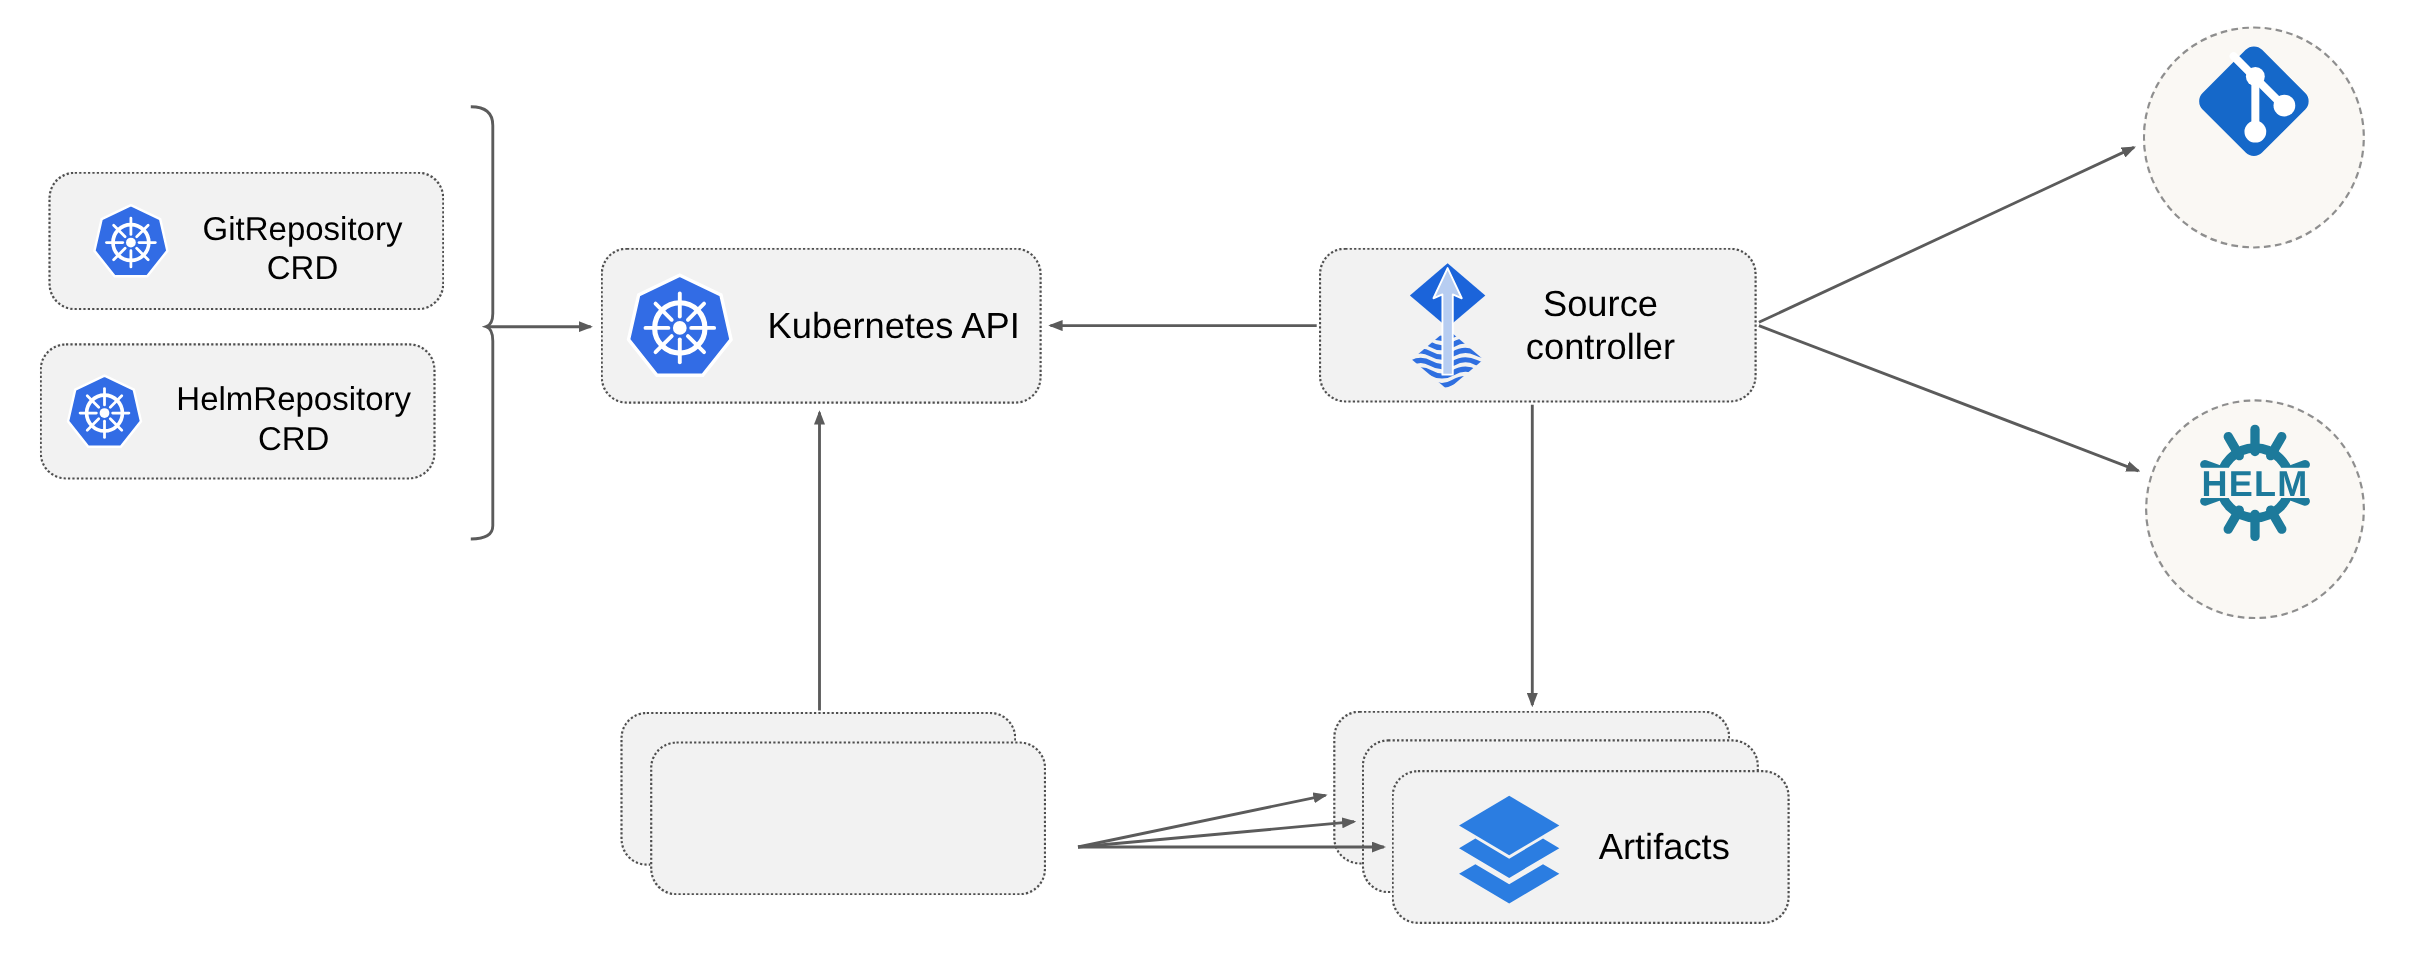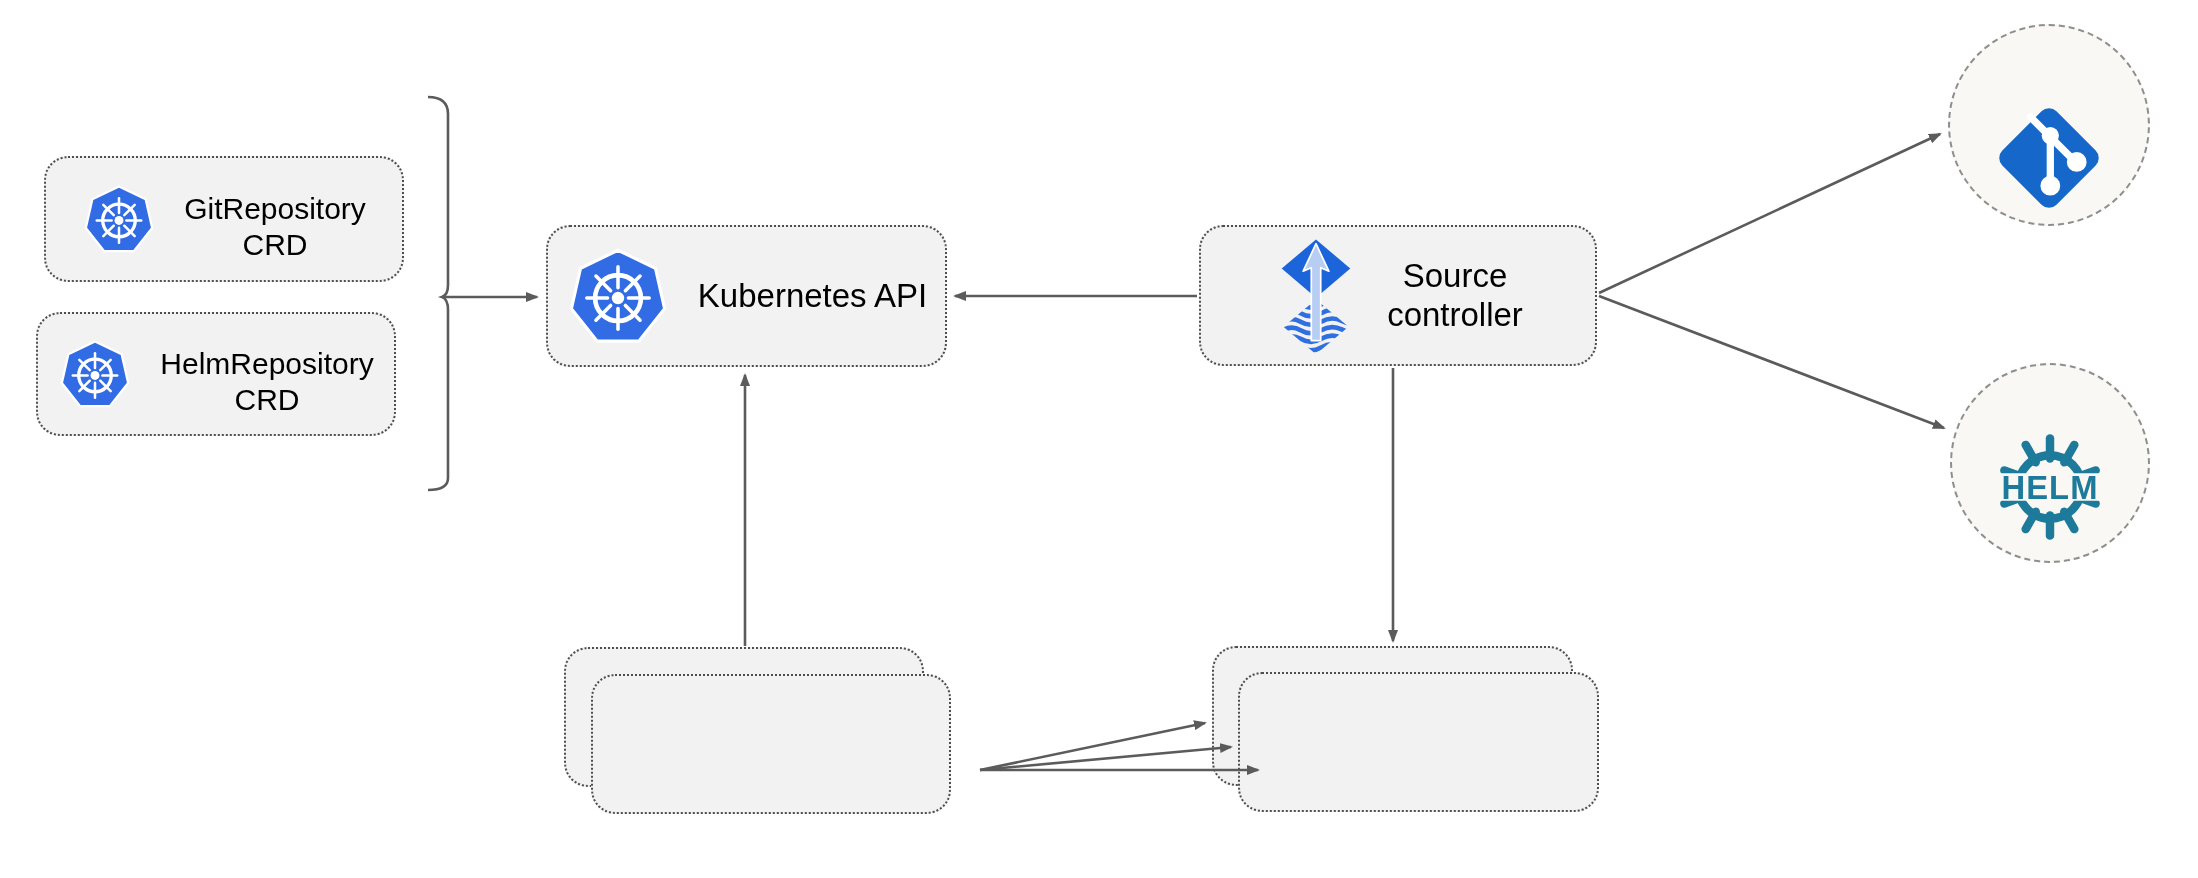--- a/index.html
+++ b/index.html
@@ -33,21 +33,21 @@
     border: 2px dotted var(--box-border);
     border-radius: 24px;
   }
   .circle-node {
     position: absolute;
     box-sizing: border-box;
     background: var(--circle-fill);
     border: 2.5px dashed var(--circle-border);
     border-radius: 50%;
     display: flex;
-    align-items: flex-end;
+    align-items: flex-start;
     justify-content: center;
   }
   .label {
     color: var(--label-text);
     font-size: 33px;
     line-height: 1.18;
     text-align: center;
     white-space: nowrap;
   }
   .label-sm { font-size: 30px; margin-top: 15px; }
@@ -176,20 +176,26 @@
       <div>Source</div>
       <div>controller</div>
     </div>
   </div>
 
   <div class="ghost" style="left:564px; top:647px; width:360px; height:140px;"></div>
   <div class="ghost" style="left:591px; top:674px; width:360px; height:140px;"></div>
 
   <div class="ghost" style="left:1212px; top:646px; width:361px; height:140px;"></div>
   <div class="ghost" style="left:1238px; top:672px; width:361px; height:140px;"></div>
+  <div class="node" style="left:1265px; top:700px; width:362px; height:140px;">
+    <svg class="icon" width="106" height="106" viewBox="0 0 100 100">
+        <use href="#layers-icon"></use>
+      </svg>
+    <div class="label">Artifacts</div>
+  </div>
 
   <div class="circle-node" style="left:1948px; top:24px; width:202px; height:202px;">
     <svg class="icon" width="132" height="132" viewBox="0 0 100 100">
         <use href="#git-icon"></use>
       </svg>
   </div>
 
   <div class="circle-node" style="left:1950px; top:363px; width:200px; height:200px;">
     <svg class="icon" width="148" height="148" viewBox="0 0 140 140">
       <circle class="helm-ring" cx="70" cy="70" r="30" stroke-width="8"></circle>

